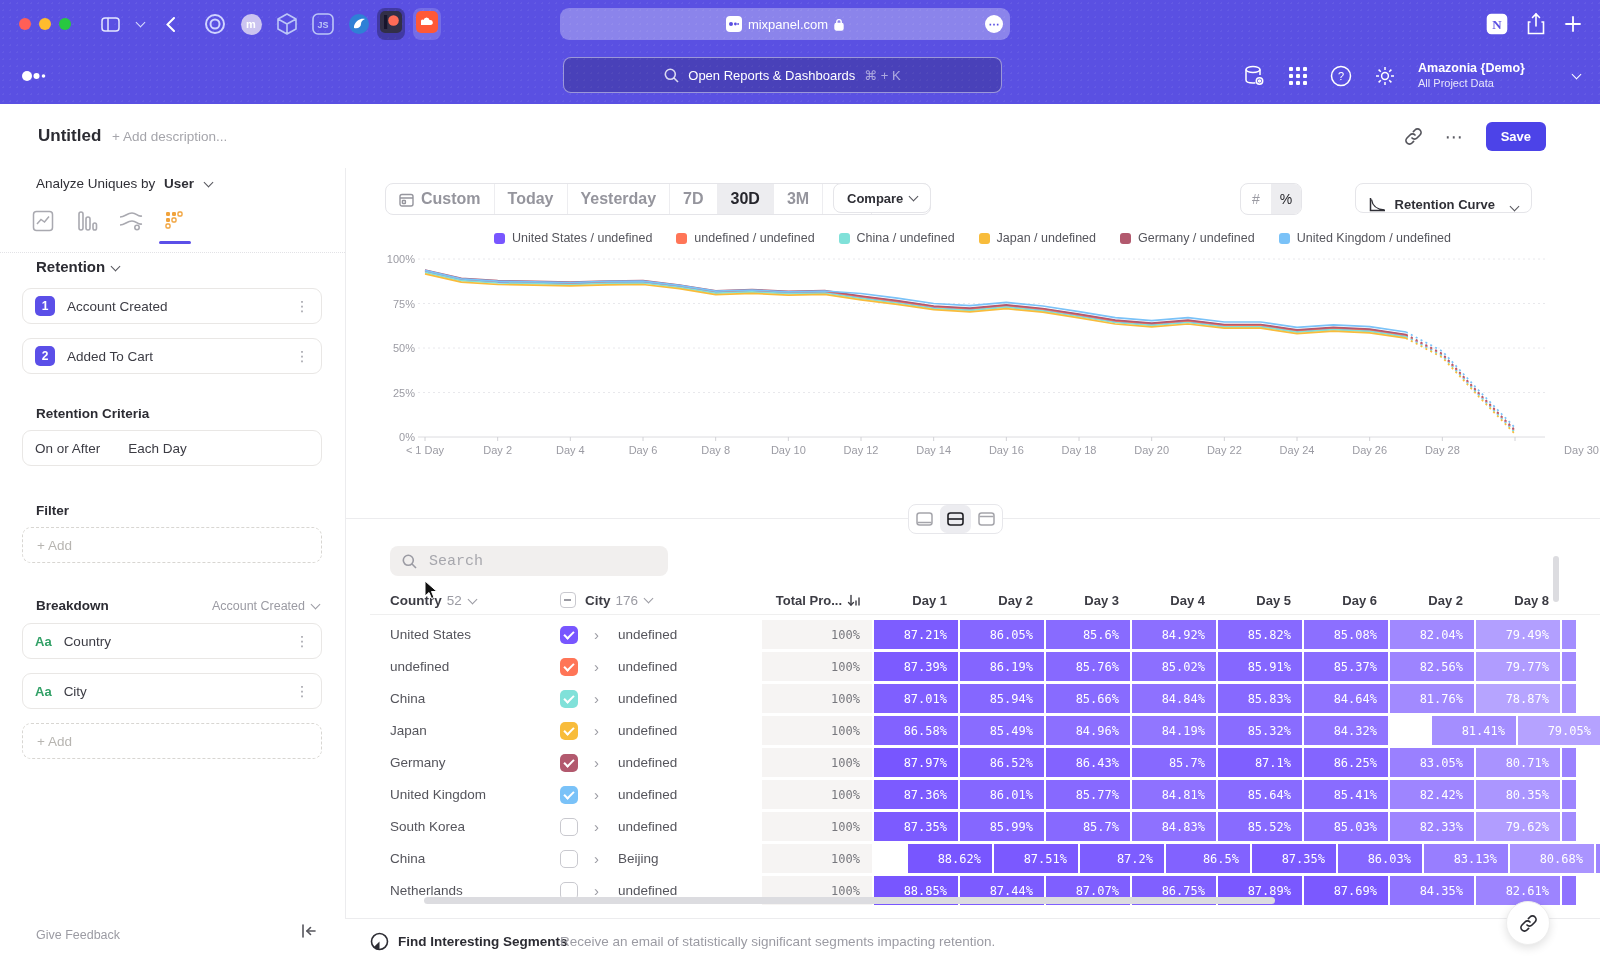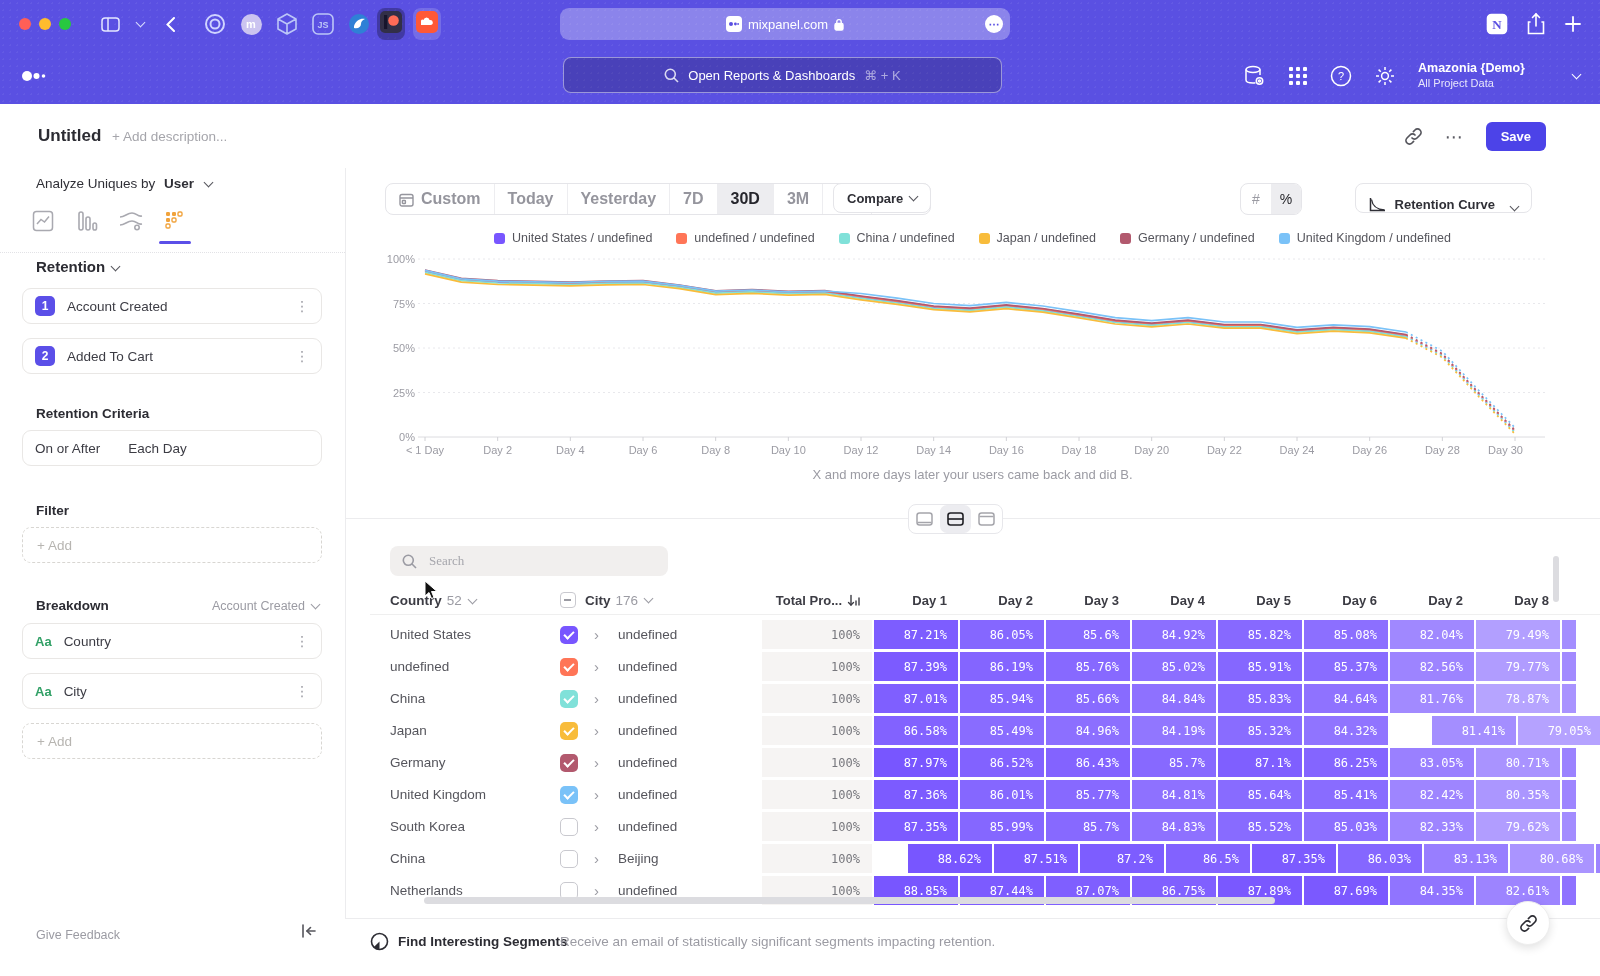--- a/index.html
+++ b/index.html
@@ -79,21 +79,21 @@
   .ylab{position:absolute;width:40px;text-align:right;font-size:11px;color:#9b9ba3;}
   .xlab{position:absolute;font-size:11px;color:#9b9ba3;transform:translateX(-50%);white-space:nowrap;}
   .caption{position:absolute;left:345px;top:467px;width:1255px;text-align:center;font-size:13px;color:#9b9ba3;}
   .mid-divider{position:absolute;left:345px;top:518px;width:1255px;border-top:1px solid #ececee;}
   .view-tog{position:absolute;left:908px;top:504px;display:flex;border:1px solid #e7e7eb;border-radius:8px;background:#fff;height:28px;}
   .view-tog .v{width:31px;display:flex;align-items:center;justify-content:center;color:#a5a5ab;}
   .view-tog .v.active{background:#ececf0;color:#1f1f24;border-radius:7px;}
   
   .tbl-search{position:absolute;left:390px;top:546px;width:278px;height:30px;border-radius:8px;background:#f1efee;
     display:flex;align-items:center;gap:10px;padding:0 12px;box-sizing:border-box;}
-  .tbl-search input{border:none;background:transparent;outline:none;font-size:13px;color:#55555c;width:200px;font-family:Liberation Serif, serif;}
+  .tbl-search input{border:none;background:transparent;outline:none;font-size:15px;color:#55555c;width:200px;font-family:Liberation Mono, monospace;}
   .tbl-search input::placeholder{color:#a7a7ad;}
   .trow,.thead{position:absolute;left:370px;display:flex;align-items:center;}
   .thead{top:586px;height:28px;width:1230px;font-size:13.5px;color:#3c3c44;border-bottom:1px solid #efefef;}
   .c-country{width:190px;padding-left:20px;box-sizing:border-box;}
   .c-check{width:34px;display:flex;align-items:center;}
   .c-exp{width:24px;color:#9b9ba3;font-size:15px;}
   .c-city{width:132px;}
   .c-total{width:110px;margin-left:12px;text-align:right;padding-right:12px;box-sizing:border-box;
     font-family:"DejaVu Sans Mono",monospace;font-size:12px;color:#77777d;}
   .c-day{width:84px;margin-left:2px;height:29px;display:flex;align-items:center;justify-content:flex-end;
@@ -512,24 +512,23 @@
       <div class="xlab" style="left: 788.333px; top: 444px;">Day 10</div>
       <div class="xlab" style="left: 861px; top: 444px;">Day 12</div>
       <div class="xlab" style="left: 933.667px; top: 444px;">Day 14</div>
       <div class="xlab" style="left: 1006.33px; top: 444px;">Day 16</div>
       <div class="xlab" style="left: 1079px; top: 444px;">Day 18</div>
       <div class="xlab" style="left: 1151.67px; top: 444px;">Day 20</div>
       <div class="xlab" style="left: 1224.33px; top: 444px;">Day 22</div>
       <div class="xlab" style="left: 1297px; top: 444px;">Day 24</div>
       <div class="xlab" style="left: 1369.67px; top: 444px;">Day 26</div>
       <div class="xlab" style="left: 1442.33px; top: 444px;">Day 28</div>
-      <div class="xlab" style="left: 1484px; top: 444px; padding-left: 43px;">Day 30</div>
-    </div>
-
-  <div class="caption">X and more days later your users came back and did B.</div>
+      <div class="xlab" style="left: 1560px; top: 444px; padding-left: 43px;">Day 30</div>
+    </div>
+
 
   <div class="mid-divider"></div>
   <div class="view-tog">
     <span class="v">
       <svg width="17" height="14" viewBox="0 0 17 14" fill="none" stroke="currentColor" stroke-width="1.5">
           <rect x="1" y="1" width="15" height="12" rx="2.5"></rect>
           <line x1="1.5" y1="10.5" x2="15.5" y2="10.5"></line>
         </svg>
     </span>
     <span class="v active">

